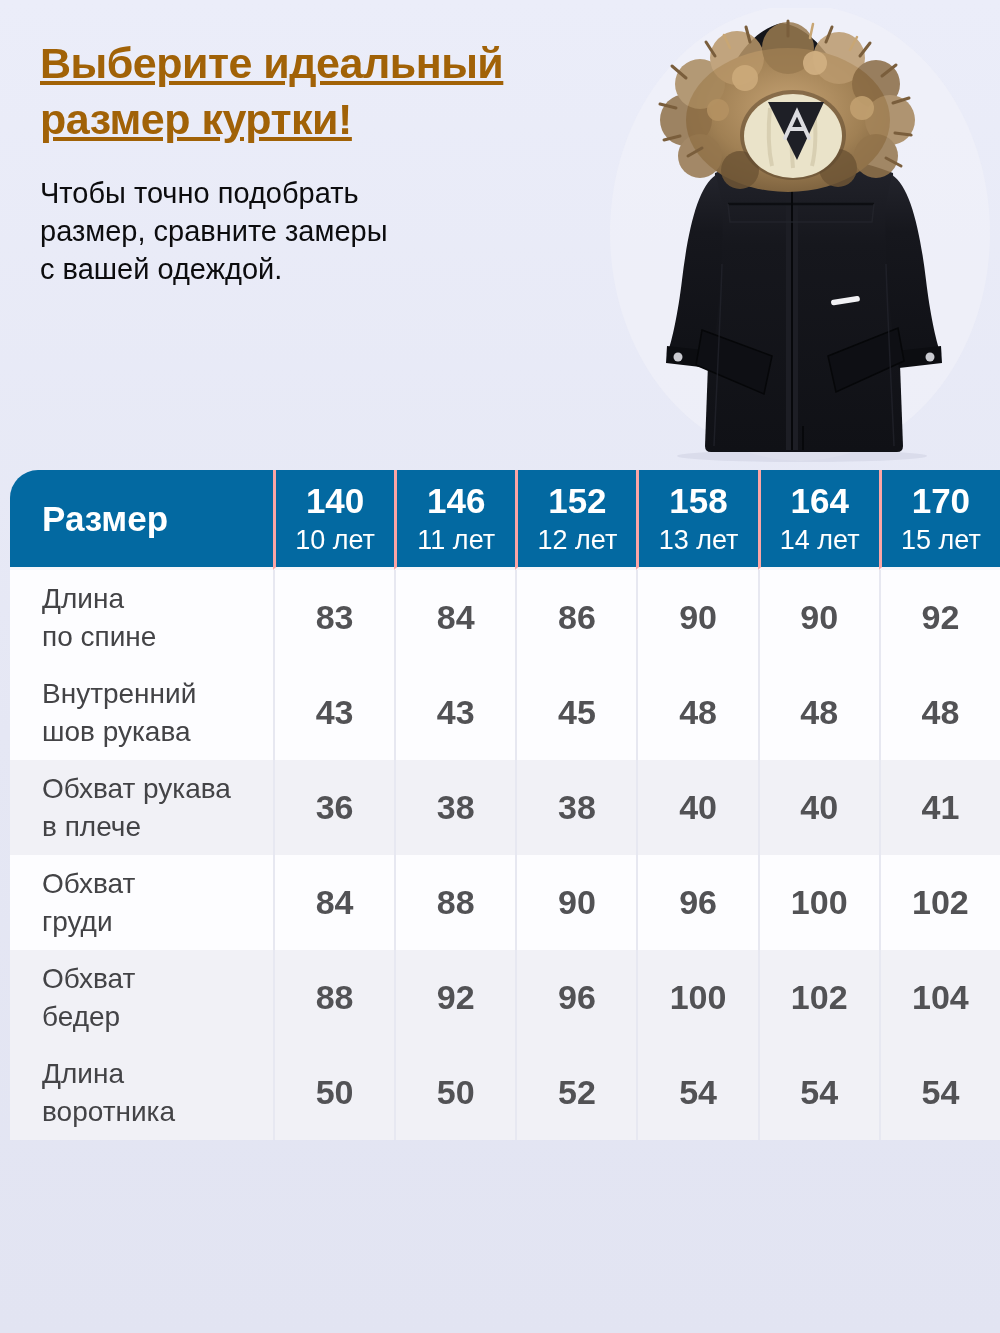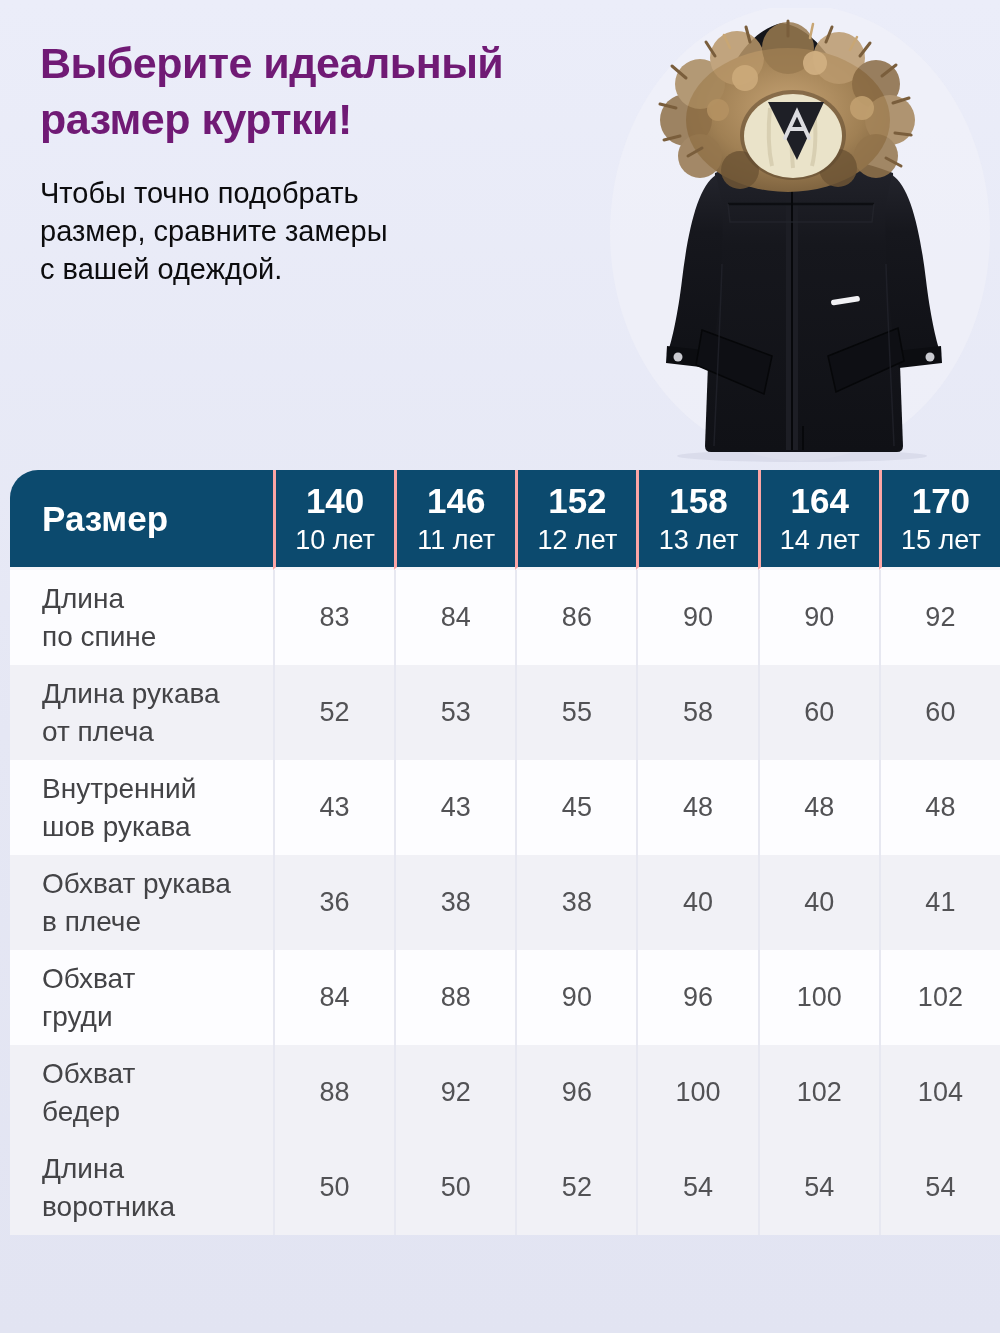--- a/index.html
+++ b/index.html
@@ -6,63 +6,64 @@
   html,body { width:1000px; height:1333px; }
   body {
     position:relative;
     overflow:hidden;
     font-family:"Liberation Sans","DejaVu Sans",sans-serif;
     background:linear-gradient(180deg,#ebedf9 0%, #e5e7f4 55%, #e2e4f2 100%);
   }
   .hero { position:absolute; left:0; top:0; width:1000px; height:470px; }
   .hero-text { position:absolute; left:40px; top:36px; width:560px; }
   .title {
-    font-size:43px; font-weight:700; color:#701a75;
+    font-size:43px; font-weight:700; color:#a16207;
     line-height:1.3; white-space:pre-line; letter-spacing:-0.5px;
     margin-bottom:26px;
+    text-decoration:underline;
   }
   .subtitle {
     font-size:29px; font-weight:400; color:#1f1f22;
     line-height:1.32; white-space:pre-line; margin-bottom:24px;
   }
   .note {
     font-size:29px; font-weight:400; color:#0c0c0e;
     line-height:1.32; white-space:pre-line;
   }
   .jacket-wrap { position:absolute; left:610px; top:8px; width:382px; height:456px; }
   .jacket-wrap svg { width:100%; height:100%; display:block; }
 
   
   table.size-table {
     position:absolute; top:470px; left:10px; width:990px;
     border-collapse:separate; border-spacing:0; table-layout:fixed;
   }
   col.c-label { width:263px; }
   thead th {
-    height:100px; background:#0c4a6e; color:#fff; vertical-align:middle;
+    height:100px; background:#0369a1; color:#fff; vertical-align:middle;
     border-bottom:3px solid #f6f6fa; padding:0;
   }
   thead th.th-corner {
     text-align:left; padding-left:32px;
     border-top-left-radius:28px;
     font-size:35px; font-weight:700;
   }
   thead th.th-size { border-left:3px solid #fca5a5; text-align:center; }
   .sz  { font-size:35px; font-weight:700; line-height:1.15; }
   .age { font-size:27px; font-weight:400; line-height:1.15; margin-top:4px; }
   tbody td { height:95px; vertical-align:middle; padding:0; }
   tbody tr.r-even td { background:#fdfdff; }
   tbody tr.r-odd  td { background:#f1f1f6; }
   td.lbl {
     padding-left:32px; font-size:28px; color:#434346;
     line-height:1.35; white-space:pre-line; text-align:left;
   }
   td.val {
     border-left:2px solid #e7e8f1; text-align:center;
-    font-size:27px; font-weight:400; color:#525255;
+    font-size:34px; font-weight:700; color:#525255;
   }
 </style>
 </head>
 <body>
 
 <div class="hero">
   <div class="hero-text">
     <div class="title">Выберите идеальный
 размер куртки!</div>
     <div class="note">Чтобы точно подобрать
@@ -226,30 +227,20 @@
     <tr class="r-even">
       <td class="lbl">Длина
 по спине</td>
       <td class="val">83</td>
       <td class="val">84</td>
       <td class="val">86</td>
       <td class="val">90</td>
       <td class="val">90</td>
       <td class="val">92</td>
     </tr>
-    <tr class="r-odd">
-      <td class="lbl">Длина рукава
-от плеча</td>
-      <td class="val">52</td>
-      <td class="val">53</td>
-      <td class="val">55</td>
-      <td class="val">58</td>
-      <td class="val">60</td>
-      <td class="val">60</td>
-    </tr>
     <tr class="r-even">
       <td class="lbl">Внутренний
 шов рукава</td>
       <td class="val">43</td>
       <td class="val">43</td>
       <td class="val">45</td>
       <td class="val">48</td>
       <td class="val">48</td>
       <td class="val">48</td>
     </tr>

